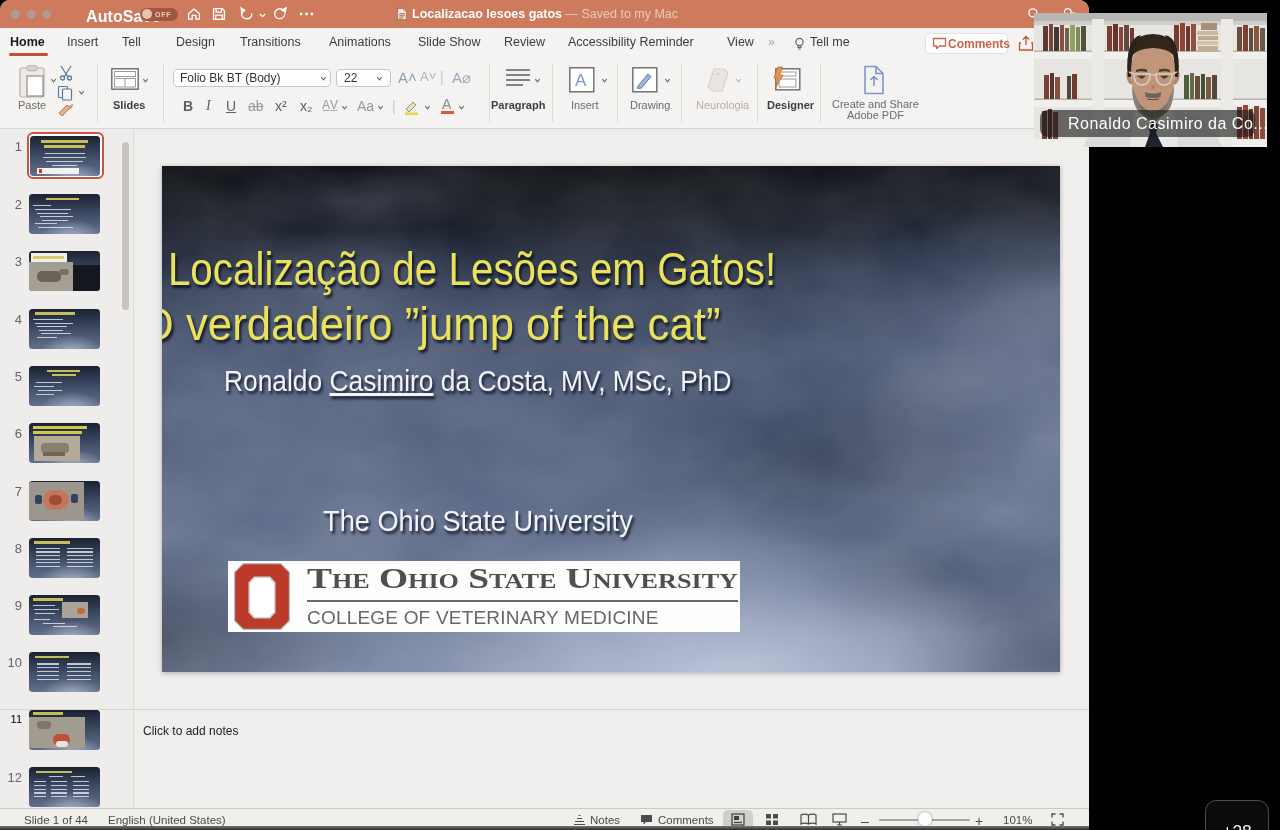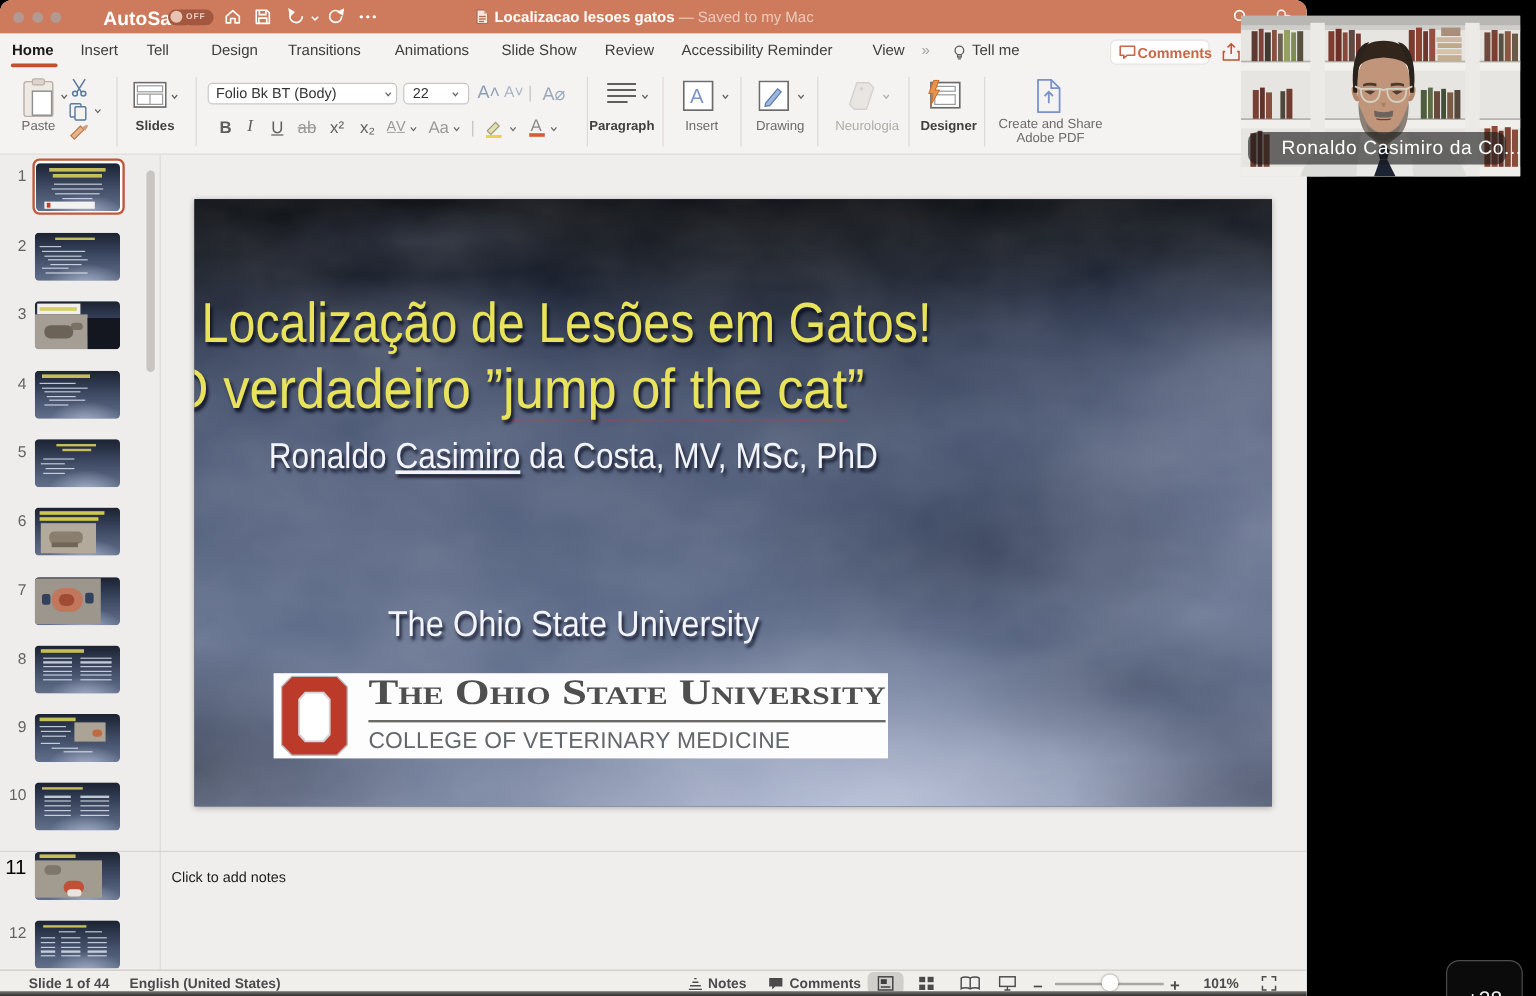--- a/index.html
+++ b/index.html
@@ -57,21 +57,21 @@
   .sqz { display:inline-block; transform-origin:50% 50%; }
   .uln { text-decoration:underline; }
   .squig { border-bottom:1.5px dotted rgba(175,75,55,0.6); }
   #title1 { left:-44px; top:48px; width:760px; font-size:47px; line-height:55px; color:#e9e25b; text-shadow:2px 3px 3px rgba(12,16,34,0.95);margin-top:27px; }
   .body-w { left:0px; top:0; width:632px; text-align:center; font-size:30px; color:#f2f4f9; text-shadow:2px 3px 3px rgba(12,16,34,0.9); }
   
   #logobox { position:absolute; left:66px; top:395px; width:512px; height:71px; background:#fdfdfd; }
   
   #notesline { position:absolute; left:0; top:709px; width:1089px; height:1px; background:#d6d4d1; }
   #notestext { position:absolute; left:143px; top:724px; font-size:12px; color:#1c1c1c; }
-  #statusbar { position:absolute; left:0; top:808px; width:1089px; height:22px; background:#f1efec; border-top:1px solid #cbc9c6; font-size:11.5px; color:#4b4b4b;font-weight:bold; }
+  #statusbar { position:absolute; left:0; top:808px; width:1089px; height:22px; background:#f1efec; border-top:1px solid #cbc9c6; font-size:11.5px; color:#4b4b4b; }
   #bottomedge { position:absolute; left:0; top:826px; width:1089px; height:4px; background:linear-gradient(180deg,#7a7876,#2e2c2a); }
   
   #video { position:absolute; left:1034px; top:13px; width:233px; height:134px; }
   #vlabel { position:absolute; left:1040px; top:110px; width:215px; height:27px; border-radius:8px; background:rgba(25,25,25,0.62); color:#fff; font-size:16px; letter-spacing:0.5px; line-height:27px; padding-left:28px; white-space:nowrap; }
   
   #plus38 { position:absolute; left:1205px; top:754px; width:64px; height:65px; border-radius:11px; border:1.5px solid #4b4b4b; background:#0b0b0b; color:#efefef; font-size:17.5px; text-align:center; line-height:62px;margin-top:46px; }
 </style>
 </head>
 <body>
 <div id="win">
@@ -296,21 +296,21 @@
         <div style="position:absolute;left:2px;top:9.5px;width:20px;text-align:right;font-size:13px;color:#636363">1</div>
         <div style="position:absolute;left:2px;top:68px;width:20px;text-align:right;font-size:13px;color:#636363">2</div>
         <div style="position:absolute;left:2px;top:125.30000000000001px;width:20px;text-align:right;font-size:13px;color:#636363">3</div>
         <div style="position:absolute;left:2px;top:182.60000000000002px;width:20px;text-align:right;font-size:13px;color:#636363">4</div>
         <div style="position:absolute;left:2px;top:239.89999999999998px;width:20px;text-align:right;font-size:13px;color:#636363">5</div>
         <div style="position:absolute;left:2px;top:297.2px;width:20px;text-align:right;font-size:13px;color:#636363">6</div>
         <div style="position:absolute;left:2px;top:354.5px;width:20px;text-align:right;font-size:13px;color:#636363">7</div>
         <div style="position:absolute;left:2px;top:411.79999999999995px;width:20px;text-align:right;font-size:13px;color:#636363">8</div>
         <div style="position:absolute;left:2px;top:469.0999999999999px;width:20px;text-align:right;font-size:13px;color:#636363">9</div>
         <div style="position:absolute;left:2px;top:526.4px;width:20px;text-align:right;font-size:13px;color:#636363">10</div>
-        <div style="position:absolute;left:2px;top:583.6999999999999px;width:20px;text-align:right;font-size:17px;color:#000000">11</div>
+        <div style="position:absolute;left:2px;top:583.6999999999999px;width:20px;text-align:right;font-size:11px;color:#000000">11</div>
         <div style="position:absolute;left:2px;top:641px;width:20px;text-align:right;font-size:13px;color:#636363">12</div>
         <div style="position:absolute;left:26.5px;top:3px;width:77px;height:47px;border-radius:6px;border:2px solid #bf5a3c;background:#fff"></div>
         <div style="position:absolute;left:30px;top:6.5px;width:70px;height:40px;border-radius:3.5px;overflow:hidden;background:radial-gradient(ellipse 44px 24px at 60% 108%,rgba(172,182,206,0.9),rgba(172,182,206,0) 72%),linear-gradient(180deg,#1b2231 0%,#303b52 30%,#49556f 62%,#62708b 100%)">
           <div style="position:absolute;left:11px;top:4.5px;width:47px;height:2.5px;background:rgba(210,203,92,0.92)"></div>
           <div style="position:absolute;left:14px;top:9.5px;width:41px;height:2.5px;background:rgba(210,203,92,0.92)"></div>
           <div style="position:absolute;left:15px;top:17px;width:40px;height:1.3px;background:rgba(232,238,248,0.78)"></div>
           <div style="position:absolute;left:13px;top:21px;width:43px;height:1.3px;background:rgba(232,238,248,0.78)"></div>
           <div style="position:absolute;left:16px;top:25px;width:37px;height:1.3px;background:rgba(232,238,248,0.78)"></div>
           <div style="position:absolute;left:22px;top:29px;width:25px;height:1.3px;background:rgba(232,238,248,0.78)"></div>
           <div style="position:absolute;left:7px;top:32.5px;width:42px;height:6px;background:#f2f2f0"></div>

